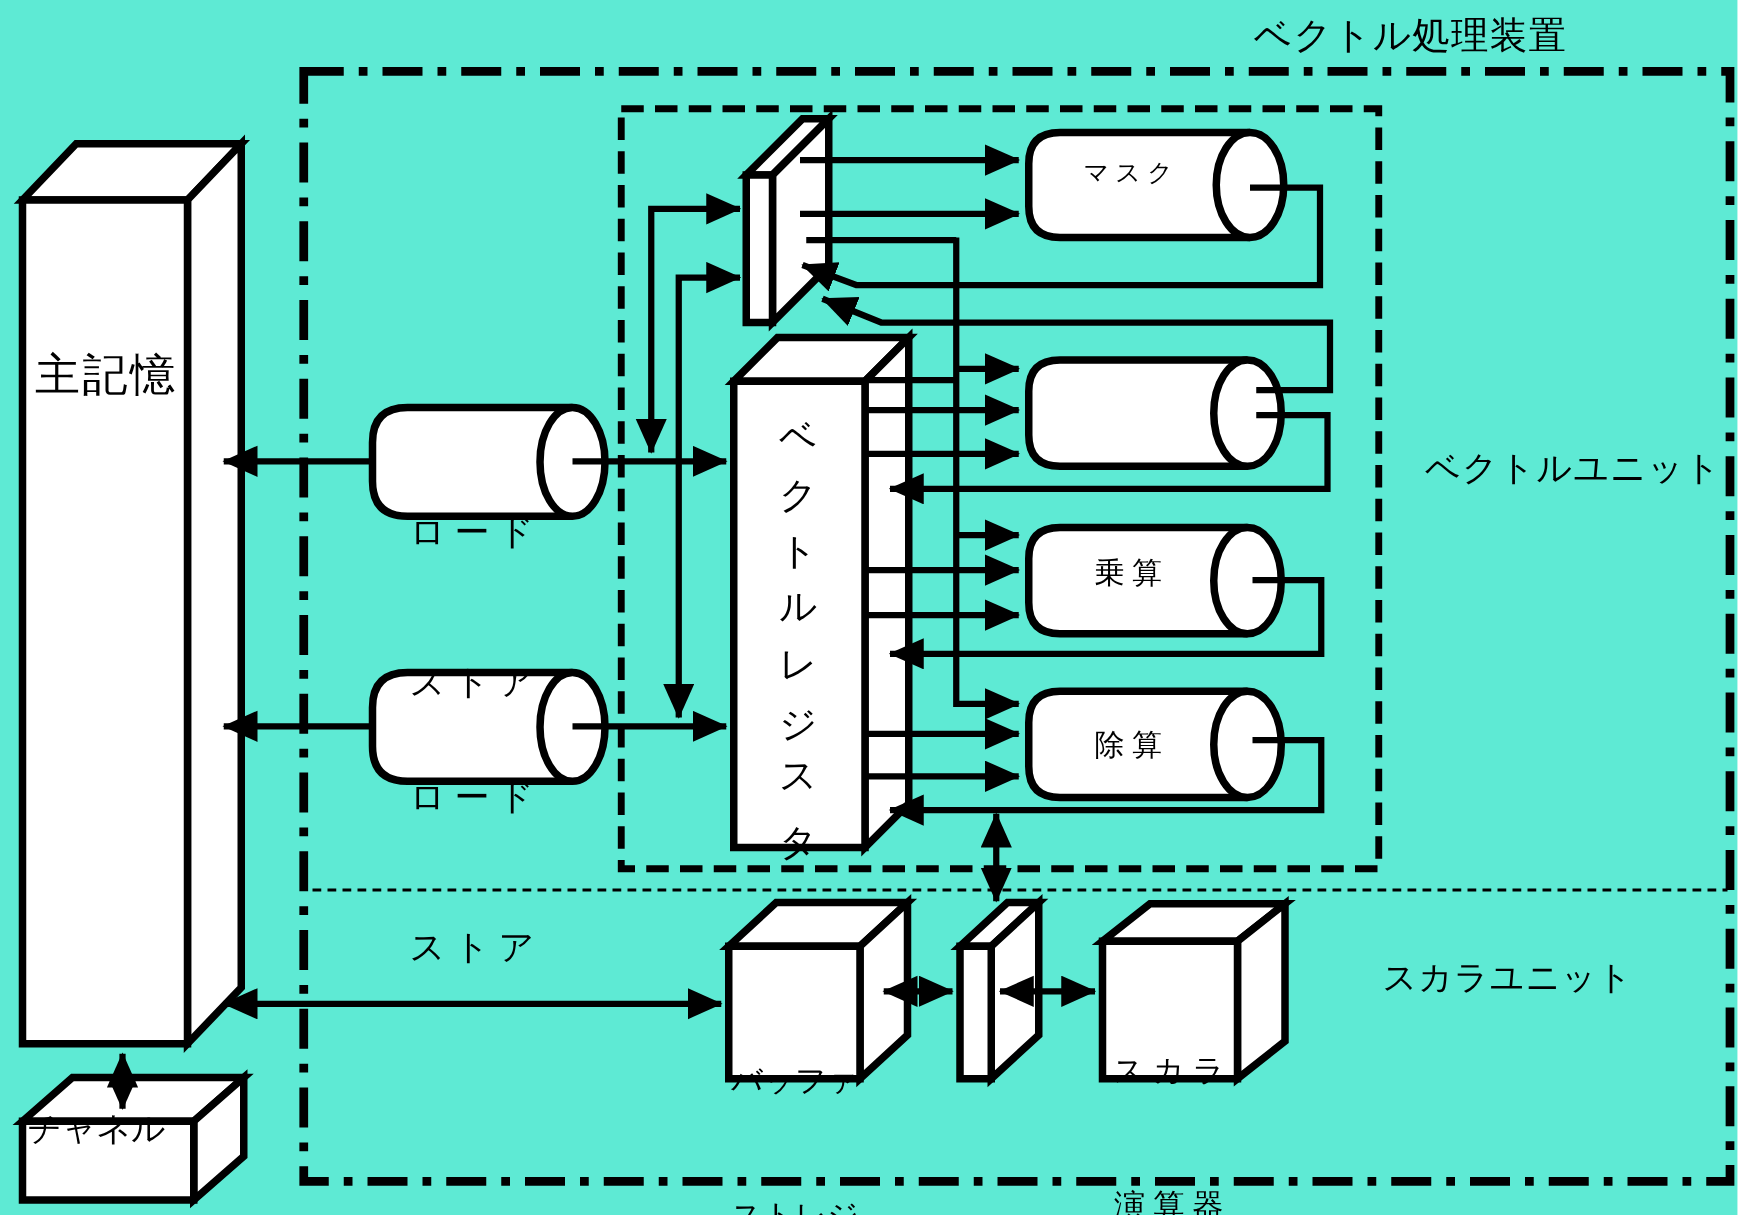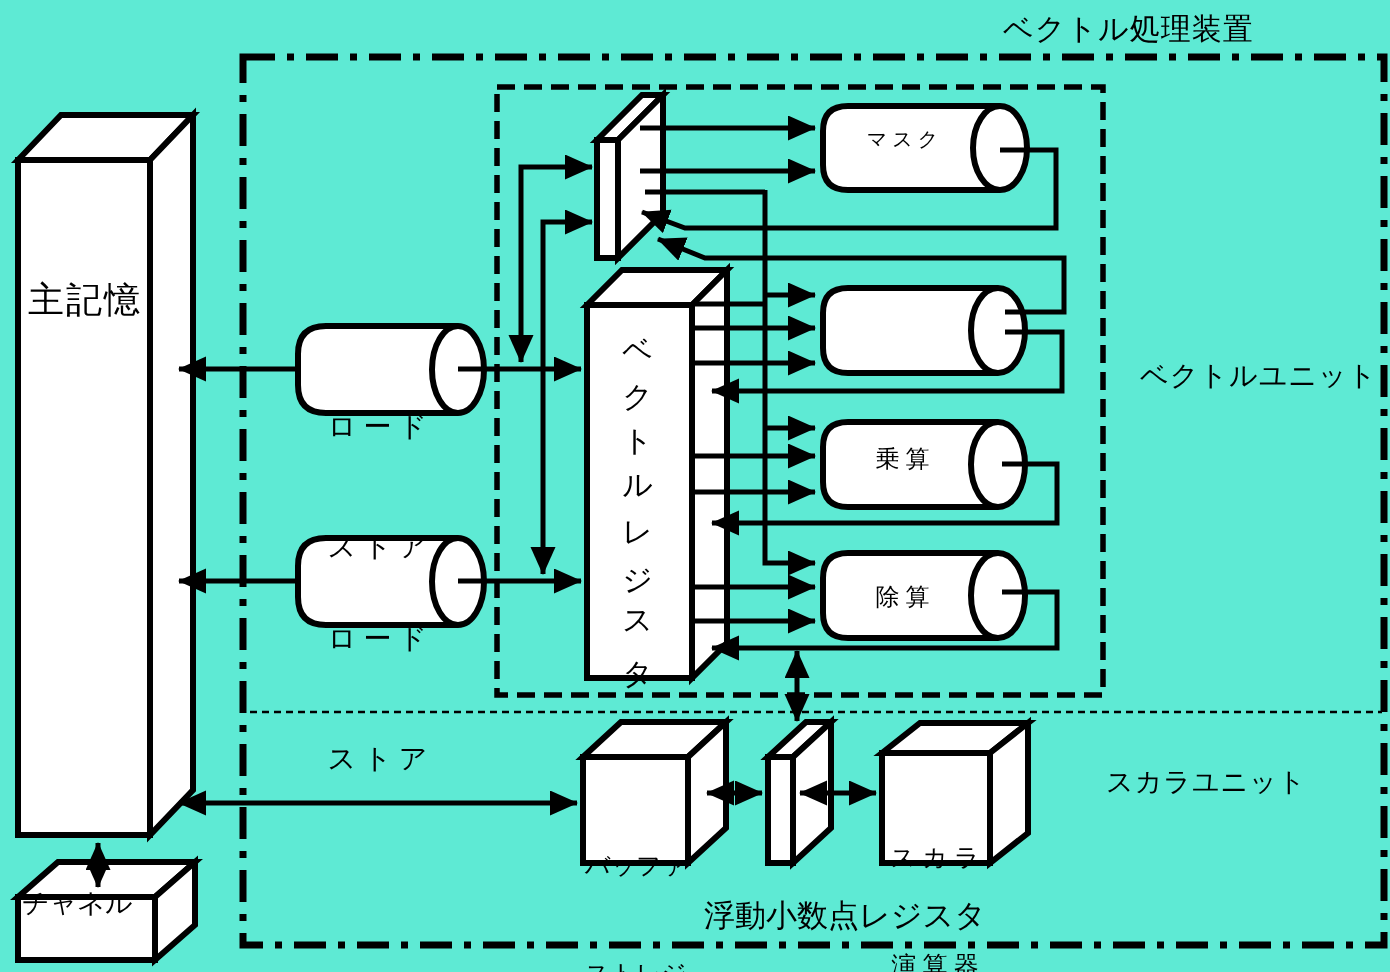--- a/index.html
+++ b/index.html
@@ -181,14 +181,13 @@
 
   <div class="lbl t-buf c">
     <div>バッファ</div>
     <div>ストレジ</div>
   </div>
   <div class="lbl t-sca c">
     <div>ス カ ラ</div>
     <div>演 算 器</div>
   </div>
 
-  <div class="lbl t-fpr">浮動小数点レジスタ</div>
 </div>
 
 </body></html>

